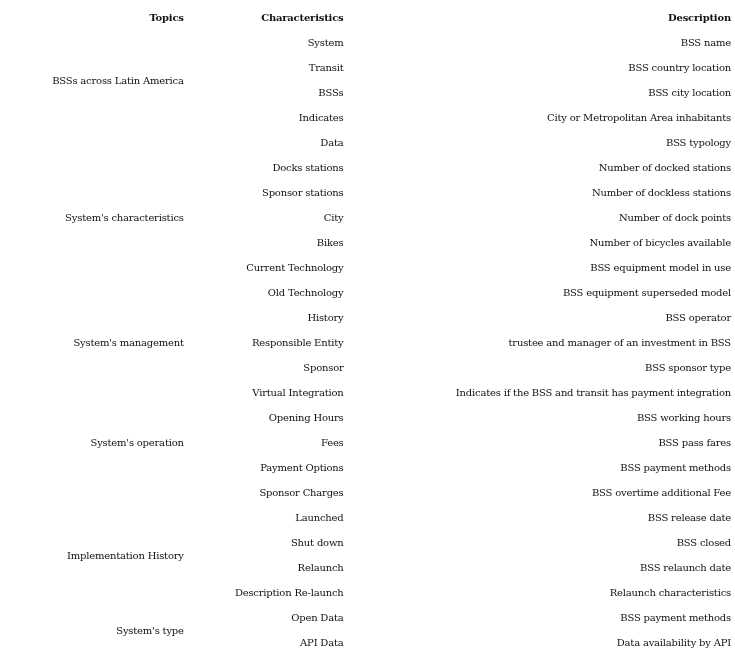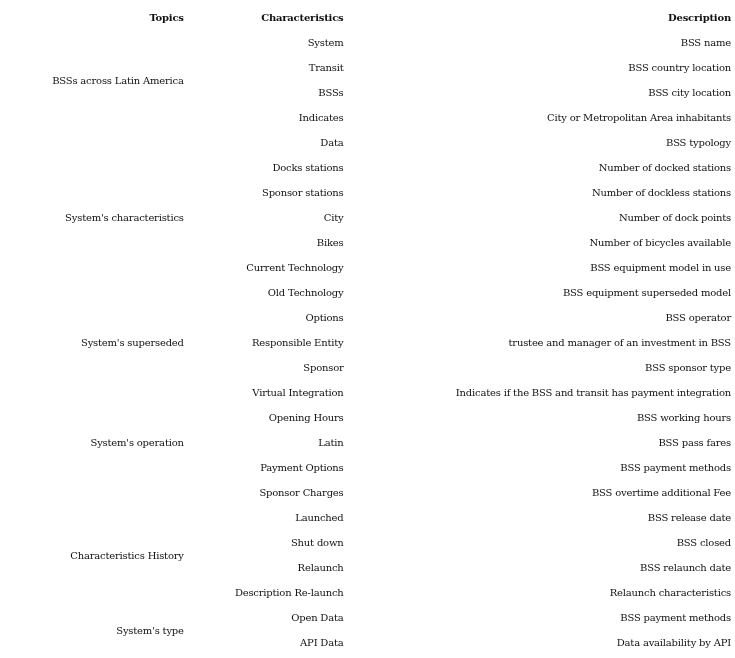--- a/index.html
+++ b/index.html
@@ -66,55 +66,55 @@
       </tr>
       <tr>
         <td class="c2">Current Technology</td>
         <td class="c3">BSS equipment model in use</td>
       </tr>
       <tr>
         <td class="c2">Old Technology</td>
         <td class="c3">BSS equipment superseded model</td>
       </tr>
       <tr>
-        <td class="c1" rowspan="3">System's superseded</td>
-        <td class="c2">Options</td>
+        <td class="c1" rowspan="3">System's management</td>
+        <td class="c2">History</td>
         <td class="c3">BSS operator</td>
       </tr>
       <tr>
         <td class="c2">Responsible Entity</td>
         <td class="c3">trustee and manager of an investment in BSS</td>
       </tr>
       <tr>
         <td class="c2">Sponsor</td>
         <td class="c3">BSS sponsor type</td>
       </tr>
       <tr>
         <td class="c1" rowspan="5">System's operation</td>
         <td class="c2">Virtual Integration</td>
         <td class="c3">Indicates if the BSS and transit has payment integration</td>
       </tr>
       <tr>
         <td class="c2">Opening Hours</td>
         <td class="c3">BSS working hours</td>
       </tr>
       <tr>
-        <td class="c2">Latin</td>
+        <td class="c2">Fees</td>
         <td class="c3">BSS pass fares</td>
       </tr>
       <tr>
         <td class="c2">Payment Options</td>
         <td class="c3">BSS payment methods</td>
       </tr>
       <tr>
         <td class="c2">Sponsor Charges</td>
         <td class="c3">BSS overtime additional Fee</td>
       </tr>
       <tr>
-        <td class="c1" rowspan="4">Characteristics History</td>
+        <td class="c1" rowspan="4">Implementation History</td>
         <td class="c2">Launched</td>
         <td class="c3">BSS release date</td>
       </tr>
       <tr>
         <td class="c2">Shut down</td>
         <td class="c3">BSS closed</td>
       </tr>
       <tr>
         <td class="c2">Relaunch</td>
         <td class="c3">BSS relaunch date</td>

